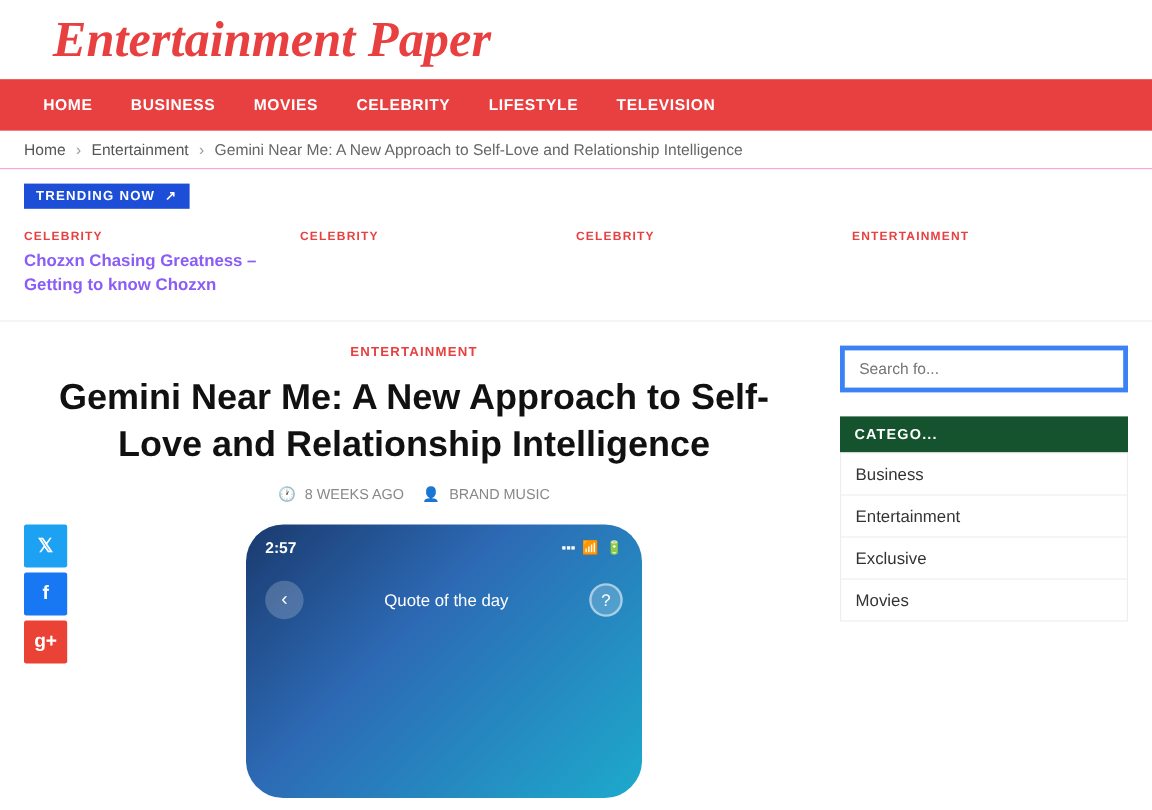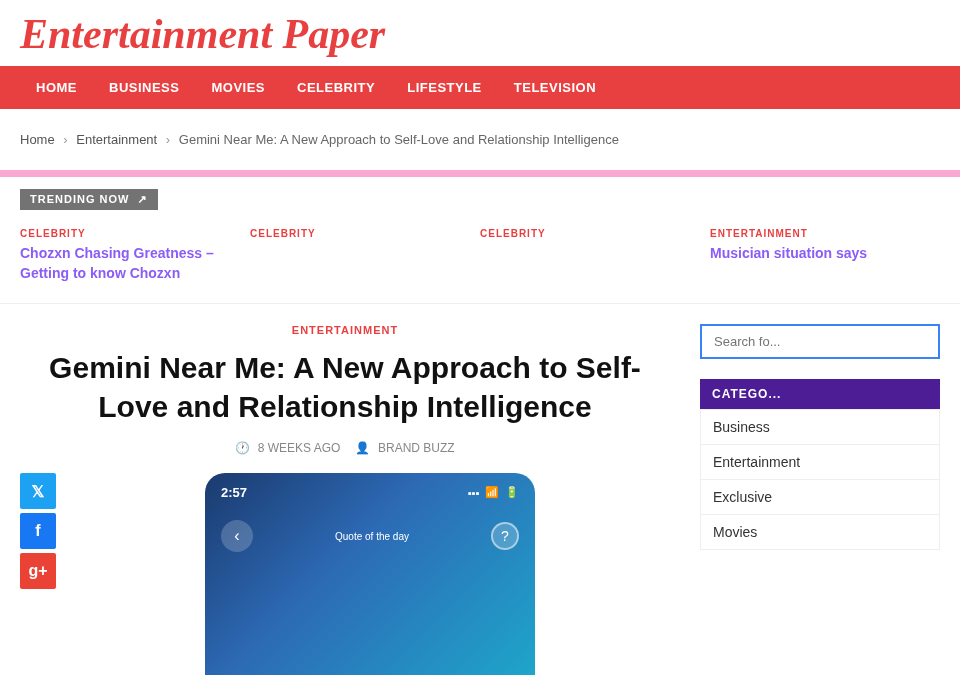--- a/index.html
+++ b/index.html
@@ -1,33 +1,33 @@
 <!DOCTYPE html>
 <html><head>
   <meta charset="utf-8">
   <style>
     * { margin: 0; padding: 0; box-sizing: border-box; }
     body { font-family: Arial, sans-serif; background: #fff; width: 960px; overflow-x: hidden; }
 
     
-    .site-header { padding: 10px 20px 8px 20px; }
+    .site-header { padding: 10px 20px 8px 20px; margin-left: 24px; }
     .site-title { font-family: Georgia, serif; font-size: 42px; color: #e84040; font-style: italic; font-weight: bold; }
 
     
     .main-nav { background: #e84040; padding: 0 20px; display: flex; align-items: center; }
     .main-nav a { color: #fff; text-decoration: none; font-size: 13px; font-weight: bold; padding: 14px 16px; display: inline-block; letter-spacing: 0.5px; }
 
     
-    .breadcrumb { padding: 23px 20px; font-size: 13px; color: #666; background: #fff; border-bottom: 7px solid #f9a8d4; }
+    .breadcrumb { padding: 8px 20px; font-size: 13px; color: #666; background: #fff; border-bottom: 1px solid #f9a8d4; }
     .breadcrumb a { color: #555; text-decoration: none; }
     .breadcrumb .sep { margin: 0 5px; color: #999; }
 
     
     .trending-bar { padding: 12px 20px 8px 20px; }
-    .trending-label { display: inline-block; background: #737373; color: #fff; font-size: 11px; font-weight: bold; padding: 4px 10px; letter-spacing: 1px; }
+    .trending-label { display: inline-block; background: #1d4ed8; color: #fff; font-size: 11px; font-weight: bold; padding: 4px 10px; letter-spacing: 1px; }
     .trending-arrow { margin-left: 4px; }
 
     
     .trending-grid { display: grid; grid-template-columns: repeat(4, 1fr); gap: 0; padding: 10px 20px 20px 20px; border-bottom: 1px solid #eee; }
     .trending-item { padding: 0 15px 0 0; }
     .trending-item .cat-label { font-size: 10px; font-weight: bold; color: #e84040; letter-spacing: 1px; margin-bottom: 5px; }
     .trending-item .item-title { font-size: 14px; font-weight: bold; color: #8b5cf6; line-height: 1.4; }
 
     
     .main-layout { display: flex; gap: 0; padding: 20px; }
@@ -43,33 +43,33 @@
     .social-btn { width: 36px; height: 36px; display: flex; align-items: center; justify-content: center; color: #fff; font-size: 16px; font-weight: bold; border: none; cursor: pointer; border-radius: 2px; }
     .social-twitter { background: #1da1f2; }
     .social-facebook { background: #1877f2; }
     .social-google { background: #ea4335; }
 
     
     .article-image-wrapper { position: relative; margin-left: 50px; }
     .social-col { position: absolute; left: -50px; top: 0; display: flex; flex-direction: column; gap: 4px; }
 
     
-    .phone-mockup { background: linear-gradient(135deg, #1a3a6e 0%, #2d6ab5 40%, #1daacc 100%); border-radius: 20px; width: 330px; height: 228px; margin: 0 auto; display: flex; flex-direction: column; padding: 12px 16px; position: relative; overflow: hidden; }
+    .phone-mockup { background: linear-gradient(135deg, #1a3a6e 0%, #2d6ab5 40%, #1daacc 100%); border-radius: 31px; width: 330px; height: 228px; margin: 0 auto; display: flex; flex-direction: column; padding: 12px 16px; position: relative; overflow: hidden; }
     .phone-status-bar { display: flex; justify-content: space-between; align-items: center; color: #fff; font-size: 13px; font-weight: bold; margin-bottom: 20px; }
     .phone-status-icons { display: flex; gap: 6px; align-items: center; font-size: 11px; }
     .phone-nav-bar { display: flex; justify-content: space-between; align-items: center; }
     .phone-back-btn { background: rgba(255,255,255,0.2); border-radius: 50%; width: 32px; height: 32px; display: flex; align-items: center; justify-content: center; color: #fff; font-size: 16px; }
-    .phone-quote-label { color: #fff; font-size: 10px; }
+    .phone-quote-label { color: #fff; font-size: 14px; }
     .phone-help-btn { background: rgba(255,255,255,0.2); border-radius: 50%; width: 28px; height: 28px; display: flex; align-items: center; justify-content: center; color: #fff; font-size: 14px; border: 2px solid rgba(255,255,255,0.5); }
 
     
     .sidebar-search { margin-bottom: 20px; }
-    .sidebar-search input { width: 100%; border: 2px solid #3b82f6; padding: 8px 12px; font-size: 13px; color: #999; }
+    .sidebar-search input { width: 100%; border: 4px solid #3b82f6; padding: 8px 12px; font-size: 13px; color: #999; }
 
-    .sidebar-section-title { background: #4c1d95; color: #fff; font-size: 12px; font-weight: bold; letter-spacing: 1px; padding: 8px 12px; margin-bottom: 0; }
+    .sidebar-section-title { background: #14532d; color: #fff; font-size: 12px; font-weight: bold; letter-spacing: 1px; padding: 8px 12px; margin-bottom: 0; }
 
     .sidebar-categories { list-style: none; border: 1px solid #eee; }
     .sidebar-categories li { padding: 9px 12px; border-bottom: 1px solid #eee; font-size: 14px; color: #333; cursor: pointer; }
     .sidebar-categories li:last-child { border-bottom: none; }
   </style>
 </head>
 <body>
 
 <div class="site-header">
   <div class="site-title">Entertainment Paper</div>
@@ -105,34 +105,33 @@
     <div class="item-title">Chozxn Chasing Greatness – Getting to know Chozxn</div>
   </div>
   <div class="trending-item">
     <div class="cat-label">CELEBRITY</div>
   </div>
   <div class="trending-item">
     <div class="cat-label">CELEBRITY</div>
   </div>
   <div class="trending-item">
     <div class="cat-label">ENTERTAINMENT</div>
-    <div class="item-title">Musician situation says</div>
   </div>
 </div>
 
 <div class="main-layout">
 
   <div class="content-area">
     <div class="article-cat">ENTERTAINMENT</div>
     <h1 class="article-title">Gemini Near Me: A New Approach to Self-Love and Relationship Intelligence</h1>
     <div class="article-meta">
       <span class="clock-icon">🕐</span>
       <span>8 WEEKS AGO</span>
       <span class="author-icon">👤</span>
-      <span>BRAND BUZZ</span>
+      <span>BRAND MUSIC</span>
     </div>
 
     <div class="article-image-wrapper">
       <div class="social-col">
         <button class="social-btn social-twitter">
           <span>𝕏</span>
         </button>
         <button class="social-btn social-facebook">
           <span>f</span>
         </button>

